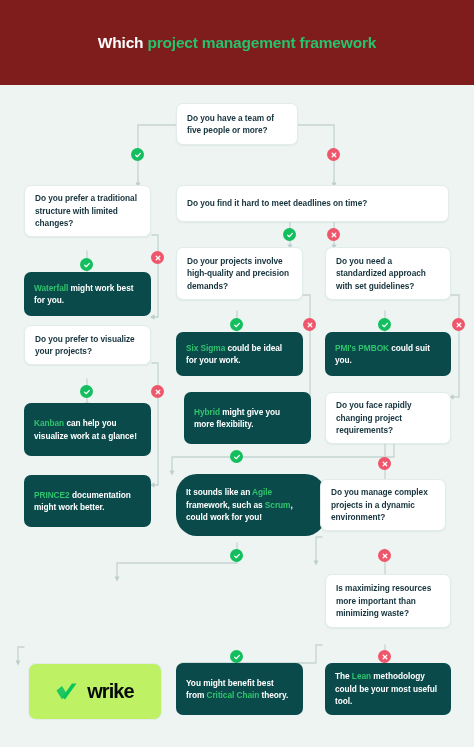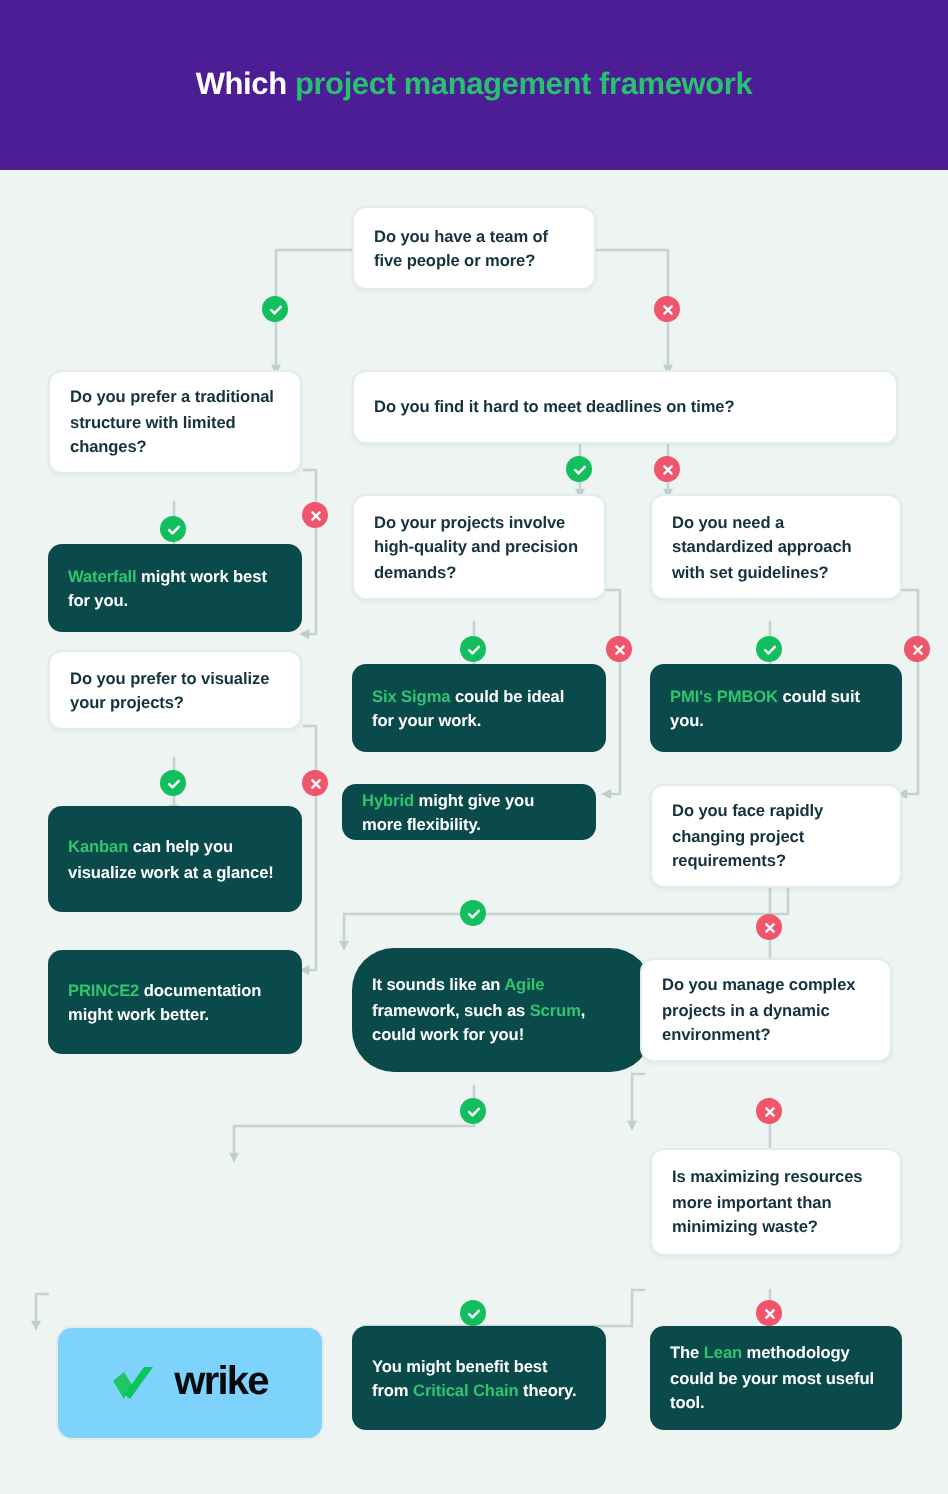--- a/index.html
+++ b/index.html
@@ -20,21 +20,21 @@
     background: #edf4f2;
     overflow: hidden;
   }
 
   
   #header {
     position: absolute;
     left: 0; top: 0;
     width: 474px;
     height: 85px;
-    background: #4c1d95;
+    background: #7f1d1d;
     display: flex;
     flex-direction: column;
     align-items: center;
     justify-content: center;
   }
   .hline {
     font-size: 15.5px;
     font-weight: bold;
     color: #ffffff;
     letter-spacing: -0.2px;
@@ -92,21 +92,21 @@
   .badge-no  { background: #f0566b; }
 
   
   #logo-box {
     position: absolute;
     left: 28px;
     top: 663px;
     width: 134px;
     height: 57px;
     box-sizing: border-box;
-    background: #7dd3fc;
+    background: #bef264;
     border: 1px solid #e2ecea;
     border-radius: 8px;
     display: flex;
     align-items: center;
     justify-content: center;
     gap: 5px;
   }
   #logo-word {
     font-size: 20px;
     font-weight: bold;
@@ -305,21 +305,21 @@
   </div>
 
   <div class="node a" style="left:325px; top:332px; width:126px; height:44px;">
     <span><span class="kw">PMI's PMBOK</span><span> could suit you.</span></span>
   </div>
 
   <div class="node a" style="left:24px; top:403px; width:127px; height:53px;">
     <span><span class="kw">Kanban</span><span> can help you visualize work at a glance!</span></span>
   </div>
 
-  <div class="node a" style="left:171px; top:392px; width:127px; height:28px;">
+  <div class="node a" style="left:184px; top:392px; width:127px; height:52px;">
     <span><span class="kw">Hybrid</span><span> might give you more flexibility.</span></span>
   </div>
 
   <div class="node q" style="left:325px; top:392px; width:126px; height:52px;">
     <span>Do you face rapidly changing project requirements?</span>
   </div>
 
   <div class="node a" style="left:24px; top:475px; width:127px; height:52px;">
     <span><span class="kw">PRINCE2</span><span> documentation might work better.</span></span>
   </div>

